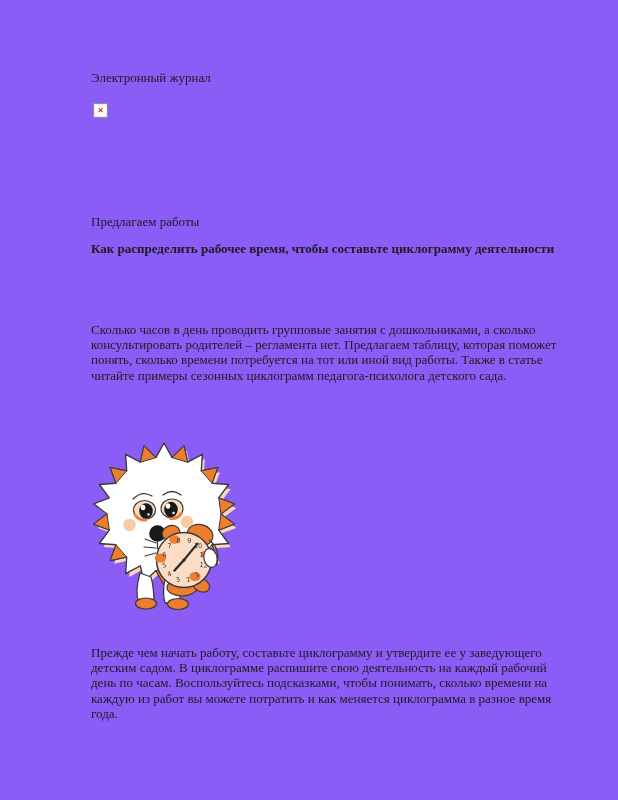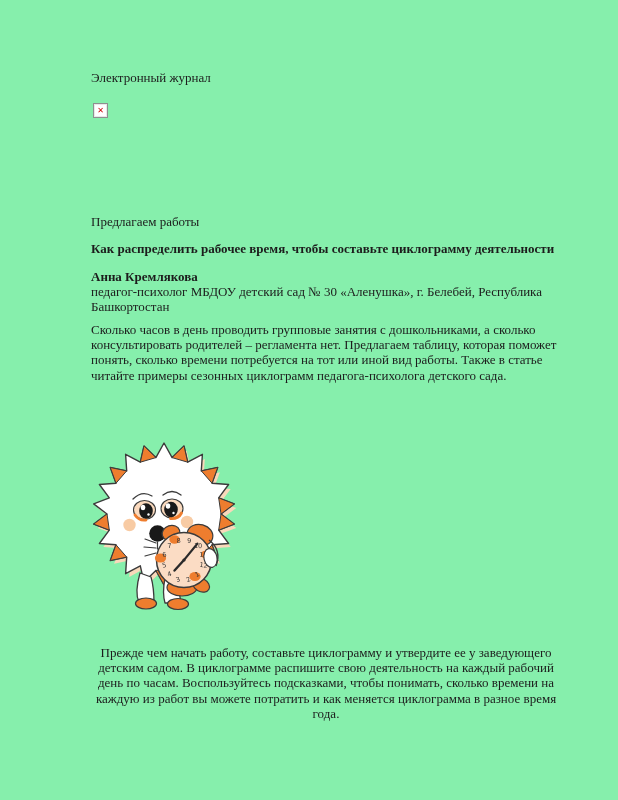--- a/index.html
+++ b/index.html
@@ -6,21 +6,21 @@
   body {
     width: 618px; height: 800px;
     background: #ffffff;
     font-family: "Liberation Serif", serif;
     color: #1c1c1c;
   }
   .page {
     position: relative;
     width: 618px; height: 800px;
     overflow: hidden;
-    background: #86efac;
+    background: #8b5cf6;
   }
   .txt {
     position: absolute;
     font-size: 13px;
     line-height: 15.2px;
     letter-spacing: 0;
   }
   #journal-title { left: 91px; top: 70px; }
   #broken-image {
     position: absolute;
@@ -40,41 +40,37 @@
   #rubric { left: 91px; top: 214px; }
   #article-title { left: 91px; top: 241px; width: 500px; font-weight: bold; }
   #author-block { left: 91px; top: 269px; width: 466px; }
   #author-name { font-weight: bold; }
   #lead-paragraph { left: 91px; top: 322px; width: 466px; font-family: Liberation Serif, serif; }
   #illustration-wrap {
     position: absolute;
     left: 86px; top: 437px;
     width: 160px; height: 175px;
   }
-  #body-paragraph { left: 91px; top: 645px; width: 470px; text-align: center; }
+  #body-paragraph { left: 91px; top: 645px; width: 470px; }
 </style>
 </head>
 <body>
 
 <div class="page">
 
   <div class="txt" id="journal-title">Электронный журнал</div>
 
   <div id="broken-image">
     <span class="x-glyph" style="color: rgb(204, 0, 0);">✕</span>
   </div>
 
   <div class="txt" id="rubric">Предлагаем работы</div>
 
   <div class="txt" id="article-title">Как распределить рабочее время, чтобы составьте циклограмму деятельности</div>
 
-  <div class="txt" id="author-block">
-    <div id="author-name">Анна Кремлякова</div>
-    <div id="author-affiliation">педагог-психолог МБДОУ детский сад № 30 «Аленушка», г. Белебей, Республика Башкортостан</div>
-  </div>
 
   <div class="txt" id="lead-paragraph">Сколько часов в день проводить групповые занятия с дошкольниками, а сколько консультировать родителей – регламента нет. Предлагаем таблицу, которая поможет понять, сколько времени потребуется на тот или иной вид работы. Также в статье читайте примеры сезонных циклограмм педагога-психолога детского сада.</div>
 
   <div id="illustration-wrap">
     <svg id="hedgehog-svg" width="160" height="175" viewBox="0 0 160 175" xmlns="http://www.w3.org/2000/svg">
 
       <polygon id="spikes-shadow" fill="#F9D8BA" points="81.0,11.0 89.0,25.6 100.7,13.8 104.3,30.1 118.8,22.1 117.7,38.7 133.9,35.2 128.1,50.7 144.7,51.9 134.7,65.2 150.3,71.0 137.0,81.0 150.3,91.0 134.7,96.8 144.7,110.1 128.1,111.3 133.9,126.8 117.7,123.3 118.8,139.9 104.3,131.9 100.7,148.2 89.0,136.4 81.0,151.0 73.0,136.4 61.3,148.2 57.7,131.9 43.2,139.9 44.3,123.3 28.1,126.8 33.9,111.3 17.3,110.1 27.3,96.8 11.7,91.0 25.0,81.0 11.7,71.0 27.3,65.2 17.3,51.9 33.9,50.7 28.1,35.2 44.3,38.7 43.2,22.1 57.7,30.1 61.3,13.8 73.0,25.6"></polygon>
       <polygon id="spikes-main" fill="#ffffff" stroke="#3b3b3b" stroke-width="1.4" stroke-linejoin="round" points="78.0,6.0 86.1,20.6 98.0,8.9 101.7,25.2 116.4,17.3 115.3,33.9 131.7,30.5 126.0,46.2 142.6,47.5 132.7,60.9 148.3,66.9 135.0,77.0 148.3,87.1 132.7,93.1 142.6,106.5 126.0,107.8 131.7,123.5 115.3,120.1 116.4,136.7 101.7,128.8 98.0,145.1 86.1,133.4 78.0,148.0 69.9,133.4 58.0,145.1 54.3,128.8 39.6,136.7 40.7,120.1 24.3,123.5 30.0,107.8 13.4,106.5 23.3,93.1 7.7,87.1 21.0,77.0 7.7,66.9 23.3,60.9 13.4,47.5 30.0,46.2 24.3,30.5 40.7,33.9 39.6,17.3 54.3,25.2 58.0,8.9 69.9,20.6"></polygon>
       <g id="spike-tips">
           <polygon points="86.1,20.6 98.0,8.9 101.7,25.2" fill="#EE7D2E" stroke="#3b3b3b" stroke-width="1"></polygon>

